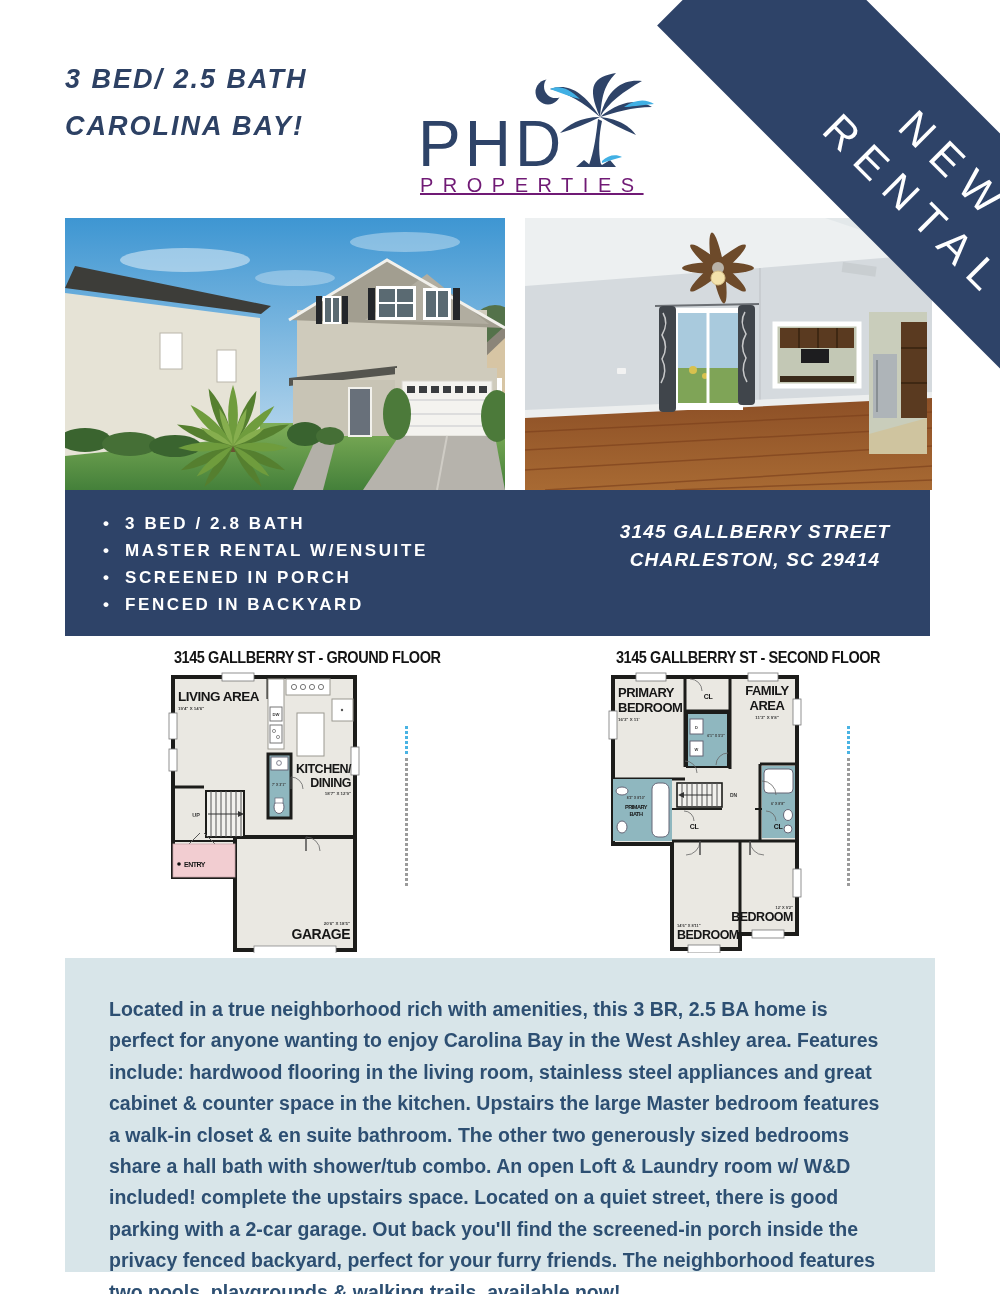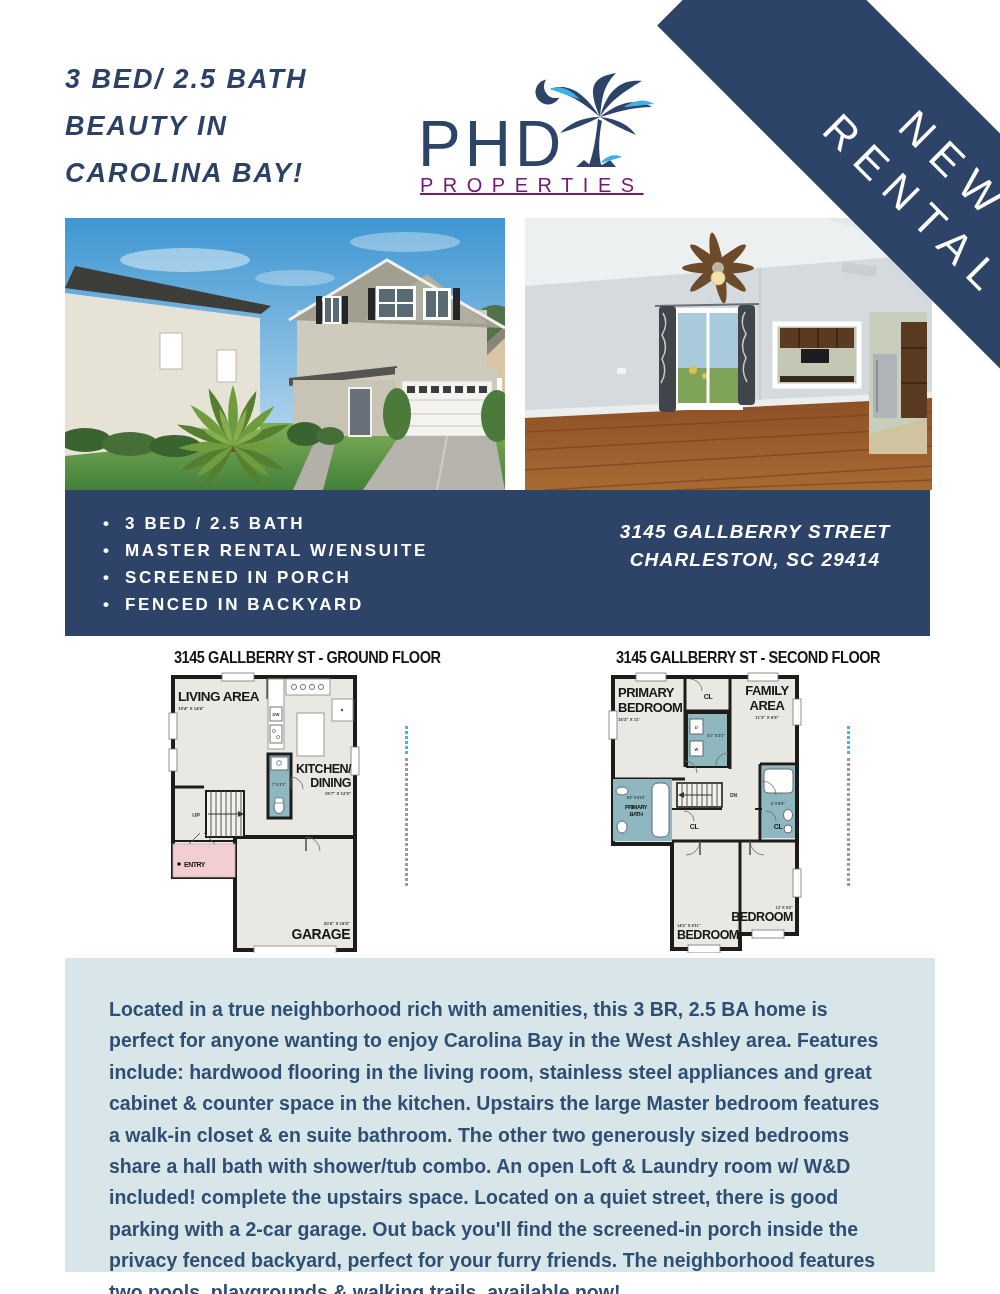--- a/index.html
+++ b/index.html
@@ -53,21 +53,20 @@
   .rm{font-family:"Liberation Sans",sans-serif;font-weight:700;fill:#161616;letter-spacing:-0.5px;}
   .dm{font-family:"Liberation Sans",sans-serif;font-weight:700;fill:#3a3a3a;}
 </style>
 </head>
 <body>
 
 <div class="page">
 
   <div class="title">
     <div>3 BED/ 2.5 BATH</div>
-    <div>BEAUTY IN</div>
     <div>CAROLINA BAY!</div>
   </div>
 
   <div class="logo">
     <div class="logo-name">PHD</div>
     <svg class="logo-tree" viewBox="0 0 134 100">
       <circle cx="20" cy="21" r="12.5" fill="#2e4368"></circle>
       <circle cx="27.5" cy="15.5" r="11.5" fill="#ffffff"></circle>
       <path d="M72 46 C54 18 38 12 22 18 C40 22 56 32 72 46" fill="#2e4368"></path>
       <path d="M72 46 C58 14 66 6 88 2 C74 16 74 30 72 46" fill="#2e4368"></path>
@@ -265,21 +264,21 @@
       <polygon points="344,216 402,200 402,236 344,236" fill="#cfc49f"></polygon>
 
       <rect x="372" y="116" width="20" height="9" fill="#44474b" opacity="0.0"></rect>
       <rect x="92" y="150" width="9" height="6" rx="1" fill="#f2f2f2"></rect>
       <rect x="318" y="44" width="34" height="10" fill="#c9ced1" transform="rotate(8 318 44)"></rect>
     </svg>
   </div>
 
   <div class="info">
     <ul class="bullets">
-      <li><span class="dot">•</span><span>3 BED / 2.5 BATH</span></li>
+      <li><span class="dot">•</span><span>3 BED / 2.8 BATH</span></li>
       <li><span class="dot">•</span><span>MASTER RENTAL W/ENSUITE</span></li>
       <li><span class="dot">•</span><span>SCREENED IN PORCH</span></li>
       <li><span class="dot">•</span><span>FENCED IN BACKYARD</span></li>
     </ul>
     <div class="addr">
       <div class="addr-line">3145 GALLBERRY STREET</div>
       <div class="addr-line">CHARLESTON, SC 29414</div>
     </div>
   </div>
 

